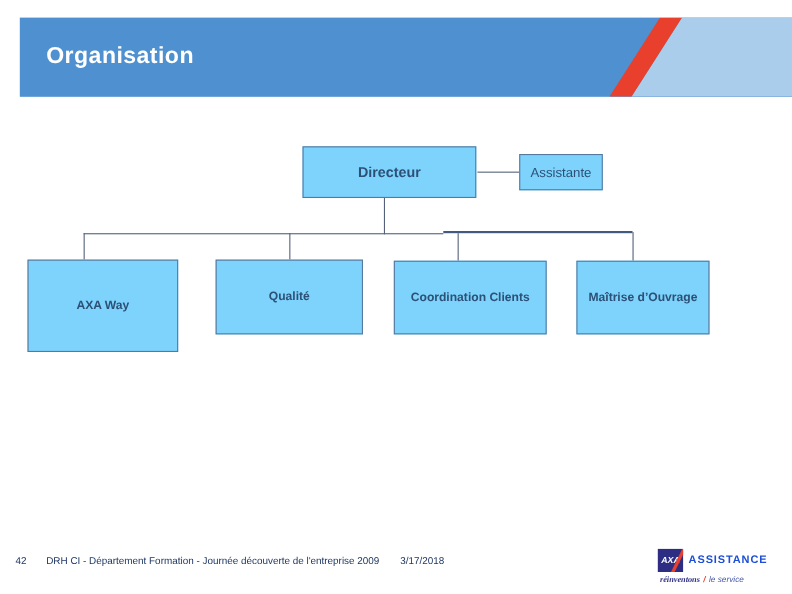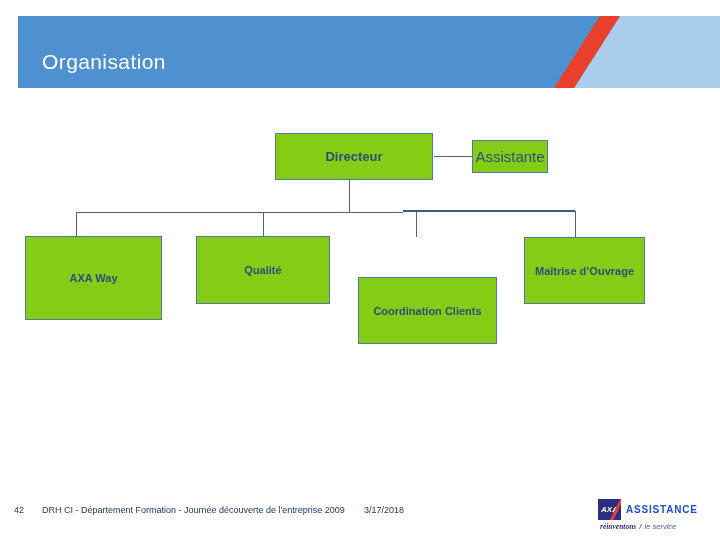--- a/index.html
+++ b/index.html
@@ -25,41 +25,40 @@
   }
   .header-deco .stripe {
     position:absolute; inset:0;
     background:#E8402C;
     clip-path:polygon(46px 0, 66px 0, 20px 72px, 0 72px);
   }
   .header-title {
     position:absolute; left:24px; top:50%;
     transform:translateY(-54%);
     color:#ffffff;
-    font-size:21px; font-weight:normal;
+    font-size:21px; font-weight:bold;
     letter-spacing:0.4px;
-    margin-top:11px;
   }
 
   
   .box {
     position:absolute;
-    background:#84cc16;
+    background:#7dd3fc;
     border:1px solid #56799F;
     color:#2D5076;
     display:flex; align-items:center; justify-content:center;
     text-align:center;
     font-weight:bold;
     box-sizing:border-box;
   }
   .box-directeur  { left:275px; top:133px; width:158px; height:47px; font-size:13px; }
-  .box-assistante { left:472px; top:140px; width:76px;  height:33px; font-size:15px; font-weight:normal; }
+  .box-assistante { left:472px; top:140px; width:76px;  height:33px; font-size:12px; font-weight:normal; }
   .box-axa-way    { left:25px;  top:236px; width:137px; height:84px; font-size:11px; }
   .box-qualite    { left:196px; top:236px; width:134px; height:68px; font-size:11px;justify-content:center; }
-  .box-coordination { left:358px; top:237px; width:139px; height:67px; font-size:11px;margin-top:40px; }
+  .box-coordination { left:358px; top:237px; width:139px; height:67px; font-size:11px; }
   .box-maitrise   { left:524px; top:237px; width:121px; height:67px; font-size:11px; }
 
   .line { position:absolute; background:#55617A; }
   .line-dir-assist { left:434px; top:156px; width:38px; height:1px; }
   .line-dir-down   { left:349px; top:180px; width:1px; height:33px; }
   .line-h-thin     { left:76px;  top:212px; width:327px; height:1px; }
   .line-h-thick    { left:403px; top:210px; width:172px; height:2px; background:#44597F; }
   .stub-axa        { left:76px;  top:212px; width:1px; height:24px; }
   .stub-qualite    { left:263px; top:212px; width:1px; height:24px; }
   .stub-coordination { left:416px; top:212px; width:1px; height:25px; }

